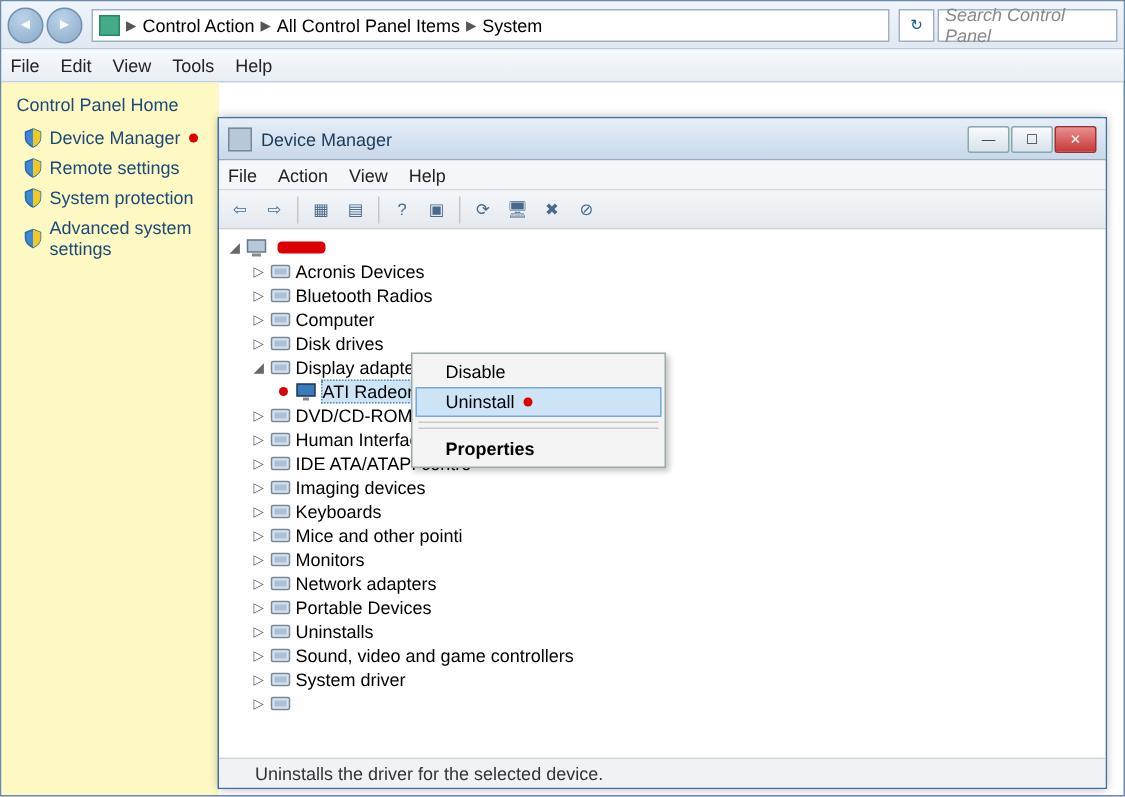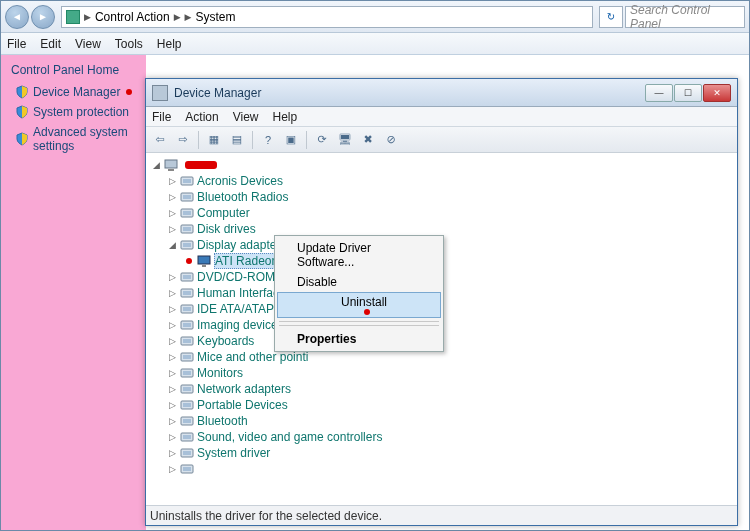--- a/index.html
+++ b/index.html
@@ -13,21 +13,21 @@
 .bc-icon { width: 14px; height: 14px; background: #4a8; border: 1px solid #286; }
 .bc-sep { color: #555; font-size: 9px; }
 .bc-item { color: #000; white-space: nowrap; }
 .refresh-btn { width: 24px; height: 22px; background: #fff; border: 1px solid #a0b0c0; display: flex; align-items: center; justify-content: center; color: #0a5aa8; font-size: 10px; }
 .search-box { width: 120px; height: 22px; background: #fff; border: 1px solid #a0b0c0; padding: 0 4px; color: #888; font-style: italic; display: flex; align-items: center; }
 
 .menu-bar { height: 22px; background: linear-gradient(#f6f9fc, #e8eef5); border-bottom: 1px solid #c0d0e0; display: flex; align-items: center; padding: 0 6px; gap: 14px; }
 .menu-bar span { color: #222; }
 
 .main-body { display: flex; height: calc(100% - 54px); }
-.left-pane { width: 145px; padding: 8px 10px; background: #f9a8d4; }
+.left-pane { width: 145px; padding: 8px 10px; background: #fef9c3; }
 .left-pane .heading { color: #1a4a7a; margin-bottom: 8px; }
 .left-item { display: flex; align-items: center; gap: 4px; margin: 6px 0 6px 4px; color: #1a4a7a; }
 .shield { width: 14px; height: 14px; display: inline-block; }
 .shield svg { width: 14px; height: 14px; }
 .red-dot { width: 6px; height: 6px; border-radius: 50%; background: #d00; display: inline-block; margin-left: 2px; }
 
 
 .dm-window { position: absolute; top: 78px; left: 145px; width: 593px; height: 448px; background: #fff; border: 1px solid #3b6ea5; box-shadow: 0 0 6px rgba(0,0,0,.3); display: flex; flex-direction: column; }
 .dm-title { height: 28px; background: linear-gradient(#e6eef8, #c8d8ea); display: flex; align-items: center; padding: 0 6px; gap: 6px; border-bottom: 1px solid #9ab; }
 .dm-title .t-icon { width: 16px; height: 16px; background: #b8c8d8; border: 1px solid #789; }
@@ -40,49 +40,50 @@
 .dm-menu span { color: #222; }
 
 .dm-toolbar { height: 26px; background: linear-gradient(#f4f6f9, #e4e9ef); border-bottom: 1px solid #c8d0d8; display: flex; align-items: center; padding: 0 4px; gap: 3px; }
 .tb-btn { width: 20px; height: 20px; border: 1px solid transparent; display: flex; align-items: center; justify-content: center; font-size: 11px; color: #4a6a8a; }
 .tb-sep { width: 1px; height: 18px; background: #c0c8d0; margin: 0 2px; }
 
 .dm-tree { flex: 1; overflow: auto; padding: 4px 6px; background: #fff; position: relative; }
 .tree-row { display: flex; align-items: center; height: 16px; white-space: nowrap; }
 .tree-row .tw { width: 9px; height: 9px; display: inline-flex; align-items: center; justify-content: center; color: #666; font-size: 9px; margin-right: 2px; }
 .tree-row .dev-icon { width: 14px; height: 14px; margin: 0 3px 0 1px; display: inline-block; }
-.tree-row .lbl { color: #0f766e; }
+.tree-row .lbl { color: #000000; }
 .indent0 { padding-left: 0; }
 .indent1 { padding-left: 16px; }
 .indent2 { padding-left: 32px; }
 .sel { background: #cde4f7; border: 1px dotted #5a8ac0; }
 .red-blob { width: 32px; height: 8px; background: #d00; border-radius: 3px; display: inline-block; margin-left: 4px; }
 
 .dev-icon svg { width: 14px; height: 14px; display: block; }
 
 .ctx-menu { position: absolute; top: 82px; left: 128px; width: 170px; background: #f4f4f4; border: 1px solid #9aa; box-shadow: 2px 2px 4px rgba(0,0,0,.25); padding: 2px; }
 .ctx-item { padding: 3px 10px 3px 20px; color: #000; display: flex; align-items: center; }
-.ctx-item.hover { background: #cde4f7; border: 1px solid #7aa8d0; padding: 2px 9px 2px 19px; flex-direction: column; }
+.ctx-item.hover { background: #cde4f7; border: 1px solid #7aa8d0; padding: 2px 9px 2px 19px; }
 .ctx-sep { height: 1px; background: #c8c8c8; margin: 3px 2px; }
 .ctx-item.bold { font-weight: bold; }
 
-.dm-status { height: 20px; background: #f0f2f5; border-top: 1px solid #c8d0d8; display: flex; align-items: center; padding: 0 4px; color: #333; }
+.dm-status { height: 20px; background: #f0f2f5; border-top: 1px solid #c8d0d8; display: flex; align-items: center; padding: 0 24px; color: #333; }
 </style>
 </head>
 <body>
 
 <div class="main-window">
   <div class="addr-bar">
     <div class="nav-btn">◄</div>
     <div class="nav-btn">►</div>
     <div class="breadcrumb-box">
       <span class="bc-icon"></span>
       <span class="bc-sep">▶</span>
       <span class="bc-item">Control Action</span>
       <span class="bc-sep">▶</span>
+      <span class="bc-item">All Control Panel Items</span>
       <span class="bc-sep">▶</span>
       <span class="bc-item">System</span>
     </div>
     <div class="refresh-btn">↻</div>
     <div class="search-box">Search Control Panel</div>
   </div>
   <div class="menu-bar">
     <span>File</span>
     <span>Edit</span>
     <span>View</span>
@@ -99,20 +100,27 @@
                 <path d="M7 1 L12 3 V7 C12 10 9 12 7 13 Z" fill="#f0c828"></path>
               </svg></span>
             <span>Device Manager</span>
             <span class="red-dot"></span>
           </div>
           <div class="left-item">
             <span class="shield"><svg viewBox="0 0 14 14">
                 <path d="M7 1 L12 3 V7 C12 10 9 12 7 13 C5 12 2 10 2 7 V3 Z" fill="#3a8ad8" stroke="#2a6aa8"></path>
                 <path d="M7 1 L12 3 V7 C12 10 9 12 7 13 Z" fill="#f0c828"></path>
               </svg></span>
+            <span>Remote settings</span>
+          </div>
+          <div class="left-item">
+            <span class="shield"><svg viewBox="0 0 14 14">
+                <path d="M7 1 L12 3 V7 C12 10 9 12 7 13 C5 12 2 10 2 7 V3 Z" fill="#3a8ad8" stroke="#2a6aa8"></path>
+                <path d="M7 1 L12 3 V7 C12 10 9 12 7 13 Z" fill="#f0c828"></path>
+              </svg></span>
             <span>System protection</span>
           </div>
           <div class="left-item">
             <span class="shield"><svg viewBox="0 0 14 14">
                 <path d="M7 1 L12 3 V7 C12 10 9 12 7 13 C5 12 2 10 2 7 V3 Z" fill="#3a8ad8" stroke="#2a6aa8"></path>
                 <path d="M7 1 L12 3 V7 C12 10 9 12 7 13 Z" fill="#f0c828"></path>
               </svg></span>
             <span>Advanced system settings</span>
           </div>
         </div>
@@ -314,21 +322,21 @@
           <span class="lbl">Portable Devices</span>
         </div>
         <div class="tree-row indent1">
           <span class="tw">▷</span>
           <span class="dev-icon">
             <svg viewBox="0 0 14 14">
               <rect x="1" y="3" width="12" height="8" rx="1" fill="#d8e2ec" stroke="#789"></rect>
               <rect x="3" y="5" width="8" height="4" fill="#a8c0d8"></rect>
             </svg>
           </span>
-          <span class="lbl">Bluetooth</span>
+          <span class="lbl">Uninstalls</span>
         </div>
         <div class="tree-row indent1">
           <span class="tw">▷</span>
           <span class="dev-icon">
             <svg viewBox="0 0 14 14">
               <rect x="1" y="3" width="12" height="8" rx="1" fill="#d8e2ec" stroke="#789"></rect>
               <rect x="3" y="5" width="8" height="4" fill="#a8c0d8"></rect>
             </svg>
           </span>
           <span class="lbl">Sound, video and game controllers</span>
@@ -348,23 +356,20 @@
           <span class="dev-icon">
             <svg viewBox="0 0 14 14">
               <rect x="1" y="3" width="12" height="8" rx="1" fill="#d8e2ec" stroke="#789"></rect>
               <rect x="3" y="5" width="8" height="4" fill="#a8c0d8"></rect>
             </svg>
           </span>
         </div>
       </div>
 
     <div class="ctx-menu" id="ctx-menu">
-        <div class="ctx-item">
-          <span>Update Driver Software...</span>
-        </div>
         <div class="ctx-item">
           <span>Disable</span>
         </div>
         <div class="ctx-item hover">
           <span>Uninstall</span>
           <span class="red-dot" style="margin-left:6px"></span>
         </div>
         <div class="ctx-sep"></div>
         <div class="ctx-sep"></div>
         <div class="ctx-item bold">

